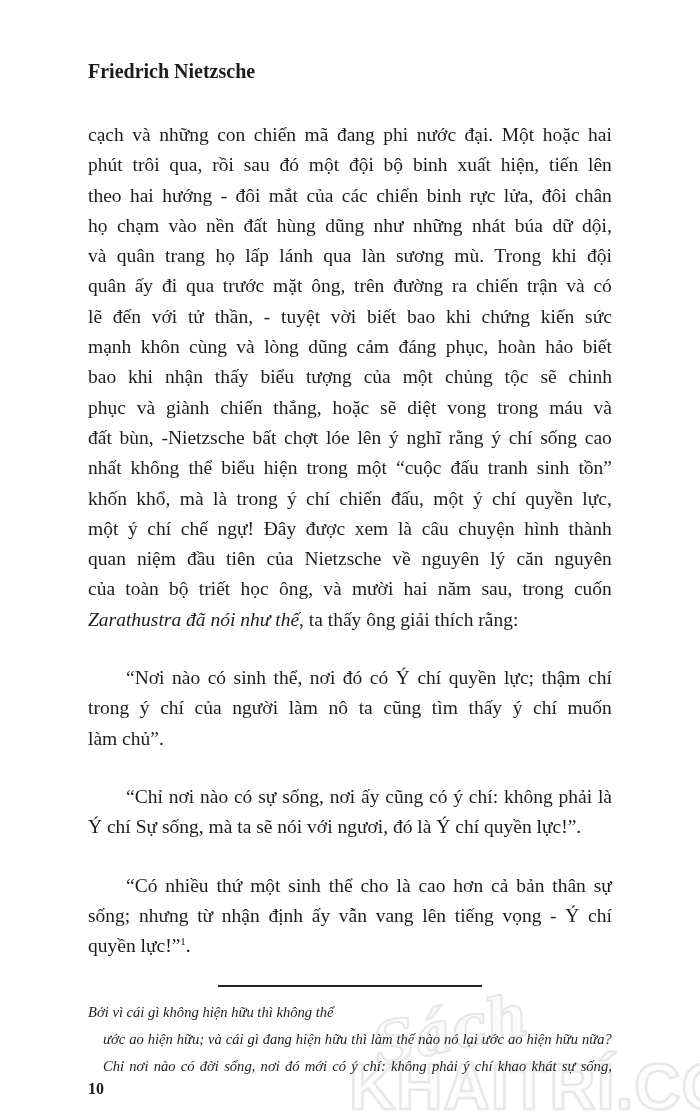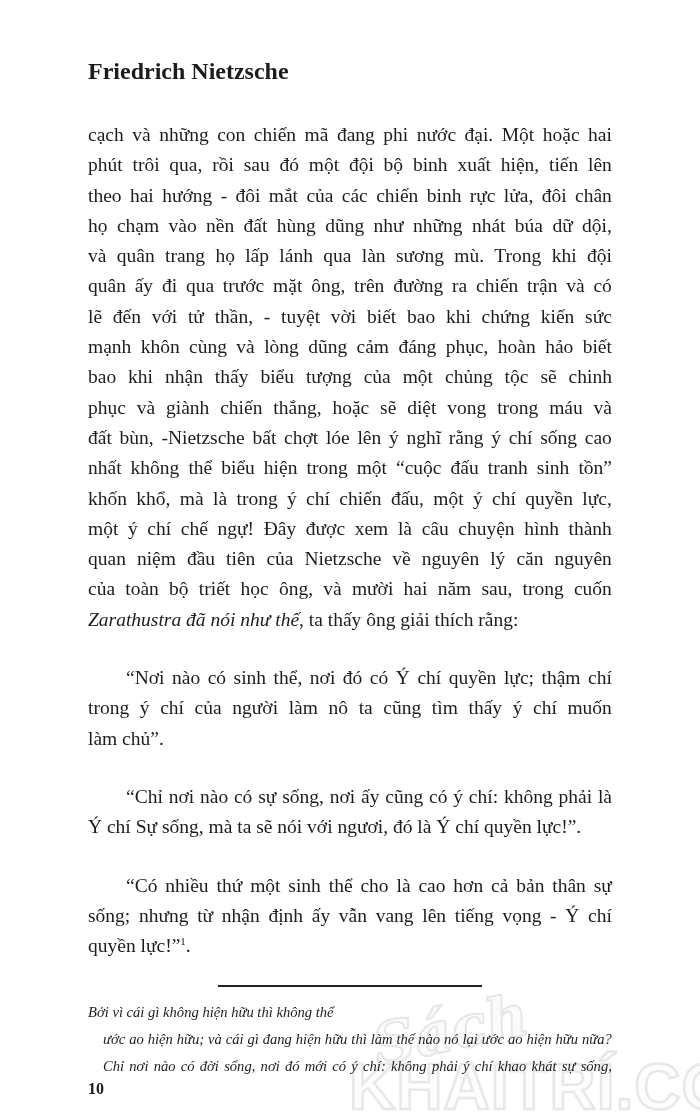--- a/index.html
+++ b/index.html
@@ -6,21 +6,21 @@
   .page{
     position:relative;
     width:700px;height:1120px;
     margin:0 auto;
     background:#ffffff;
     overflow:hidden;
     font-family:"Liberation Serif", serif;
     color:#1c1c1c;
   }
   .content{position:absolute;left:88px;top:0;width:524px;z-index:2;}
-  .running-head{margin-top:60px;font-weight:bold;font-size:24px;line-height:22px;}
+  .running-head{margin-top:60px;font-weight:bold;font-size:20px;line-height:22px;}
   .bodytext{margin-top:38px;font-size:19.5px;}
   .jline{display:flex;justify-content:space-between;line-height:30.3px;white-space:nowrap;}
   .jline span{flex:0 0 auto;}
   .plain{line-height:30.3px;}
   .indent{padding-left:38px;}
   .q{margin-top:28px;}
   .it{font-style:italic;}
   sup{font-size:11px;line-height:0;vertical-align:super;}
   .fn-rule{margin-top:24px;width:264px;border:0;border-top:2px solid #222;}
   .footnote{margin-top:12px;font-size:14.6px;}

